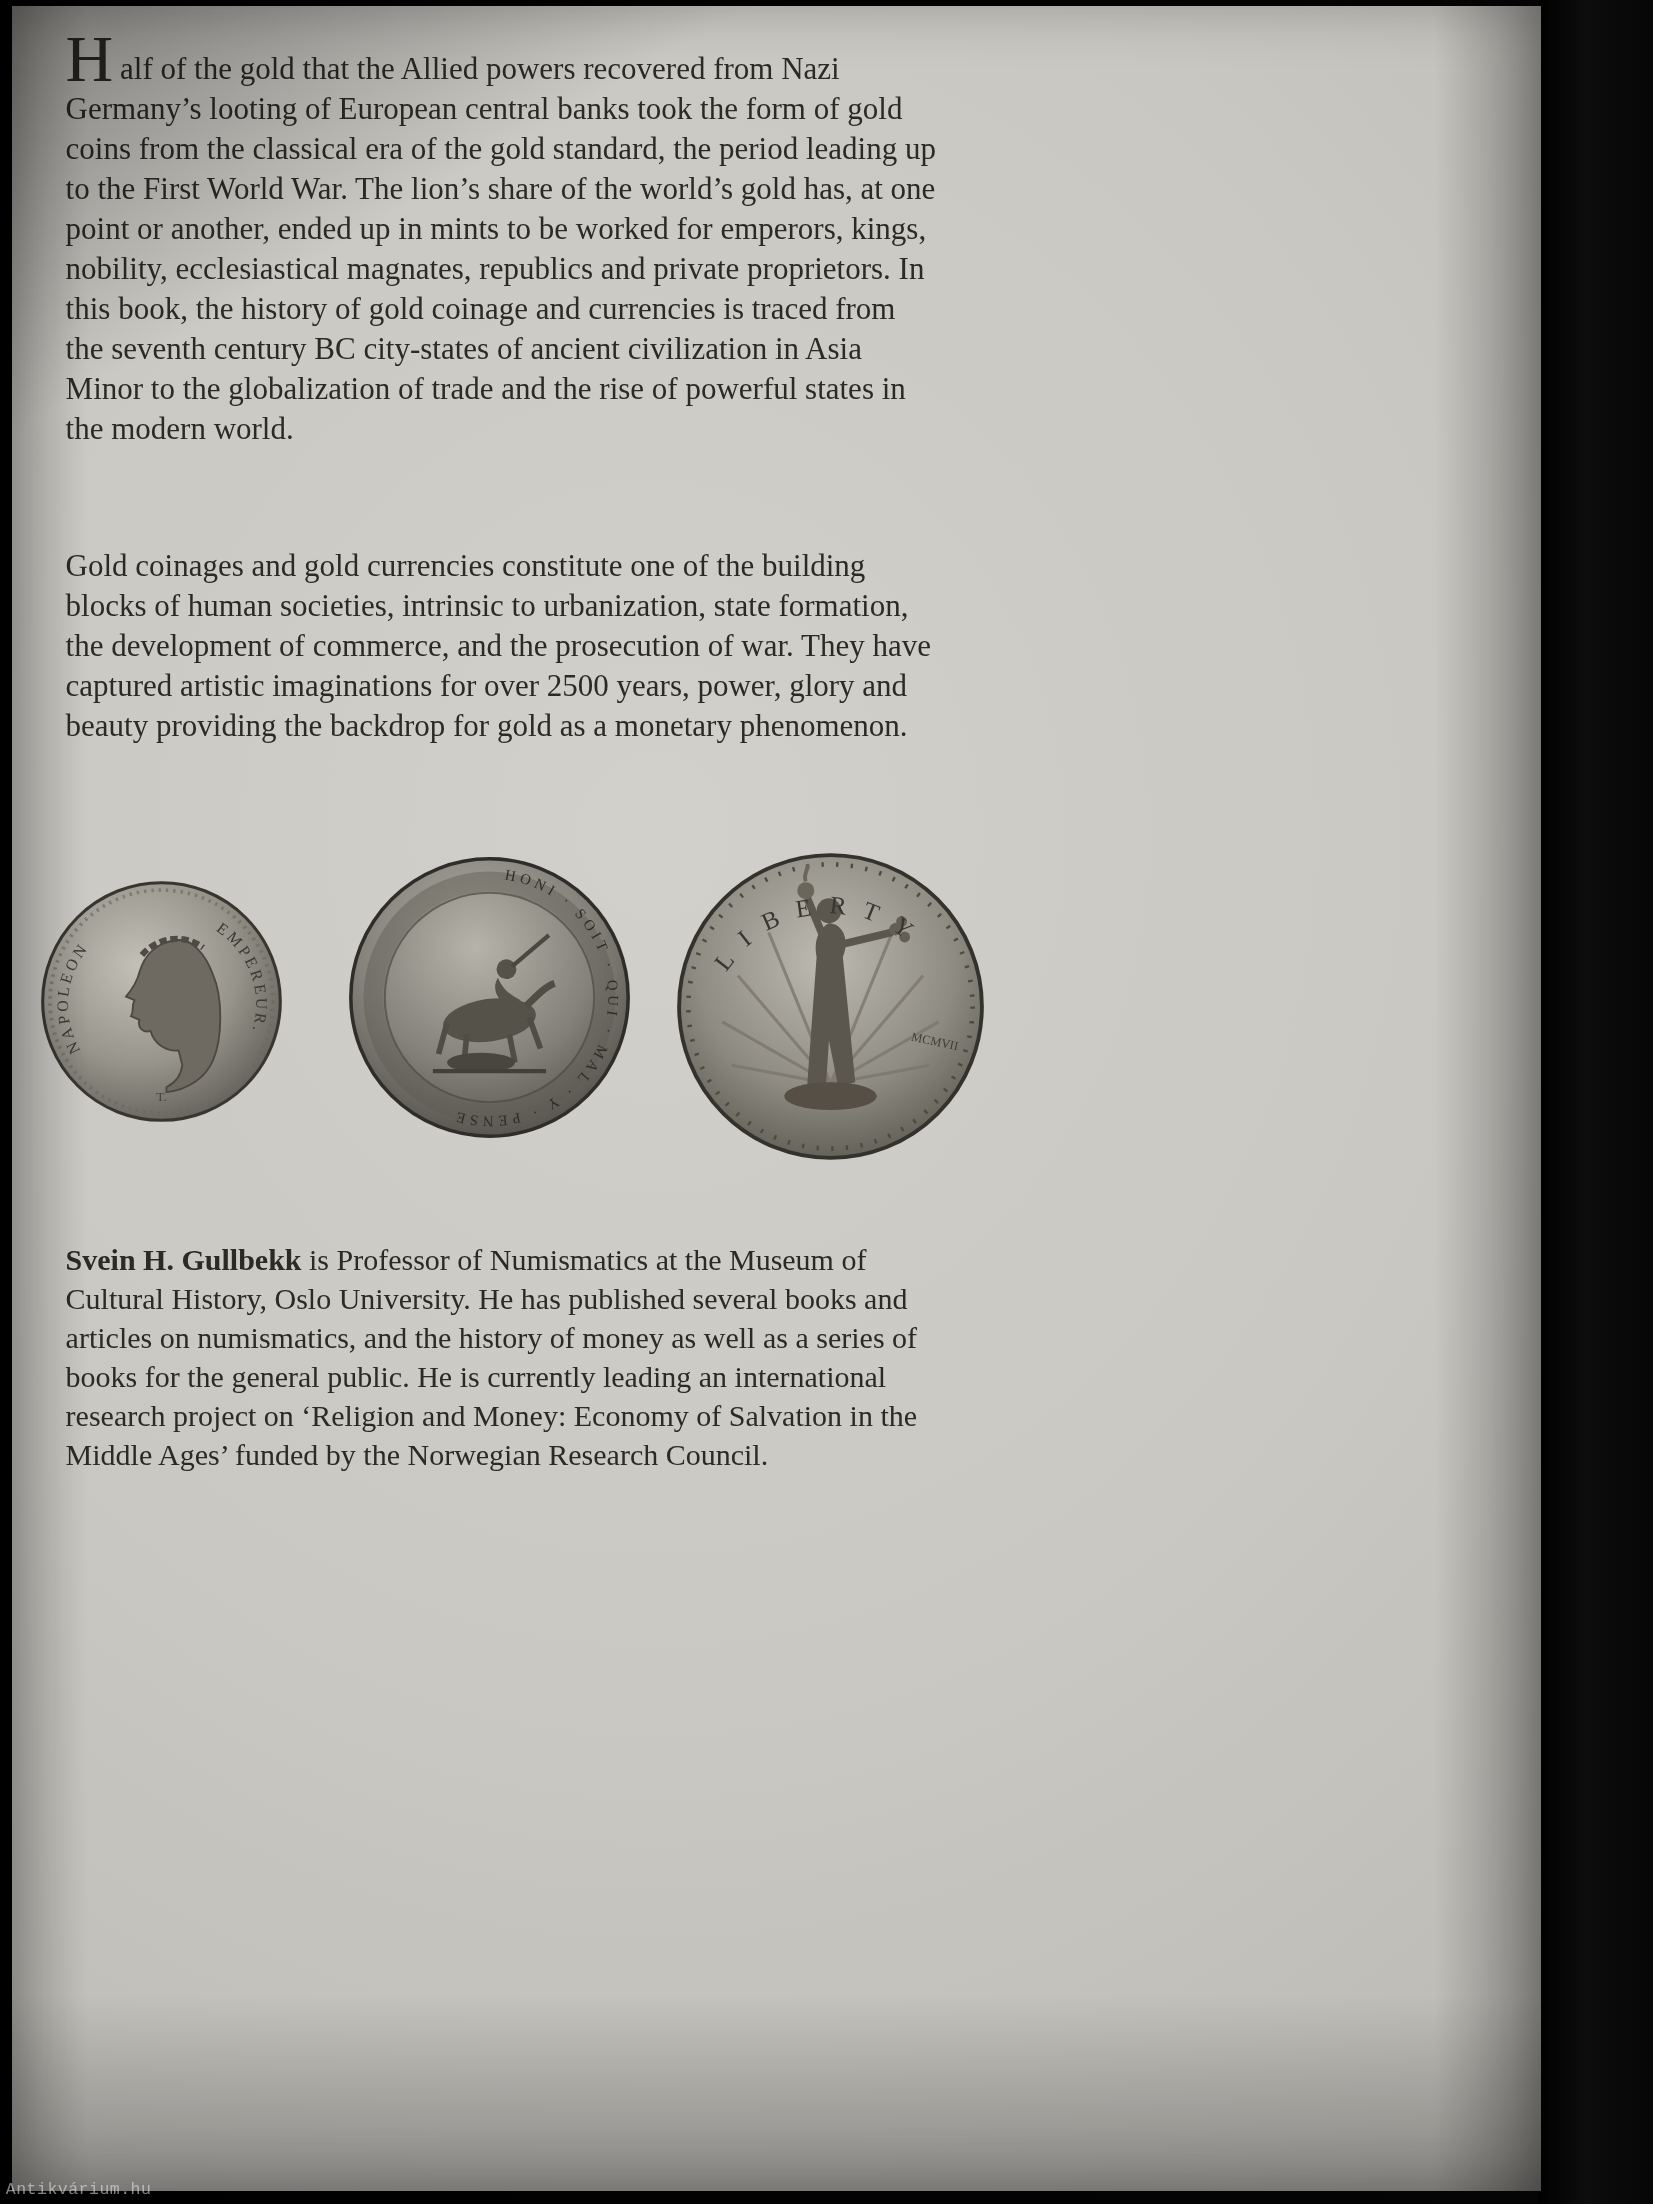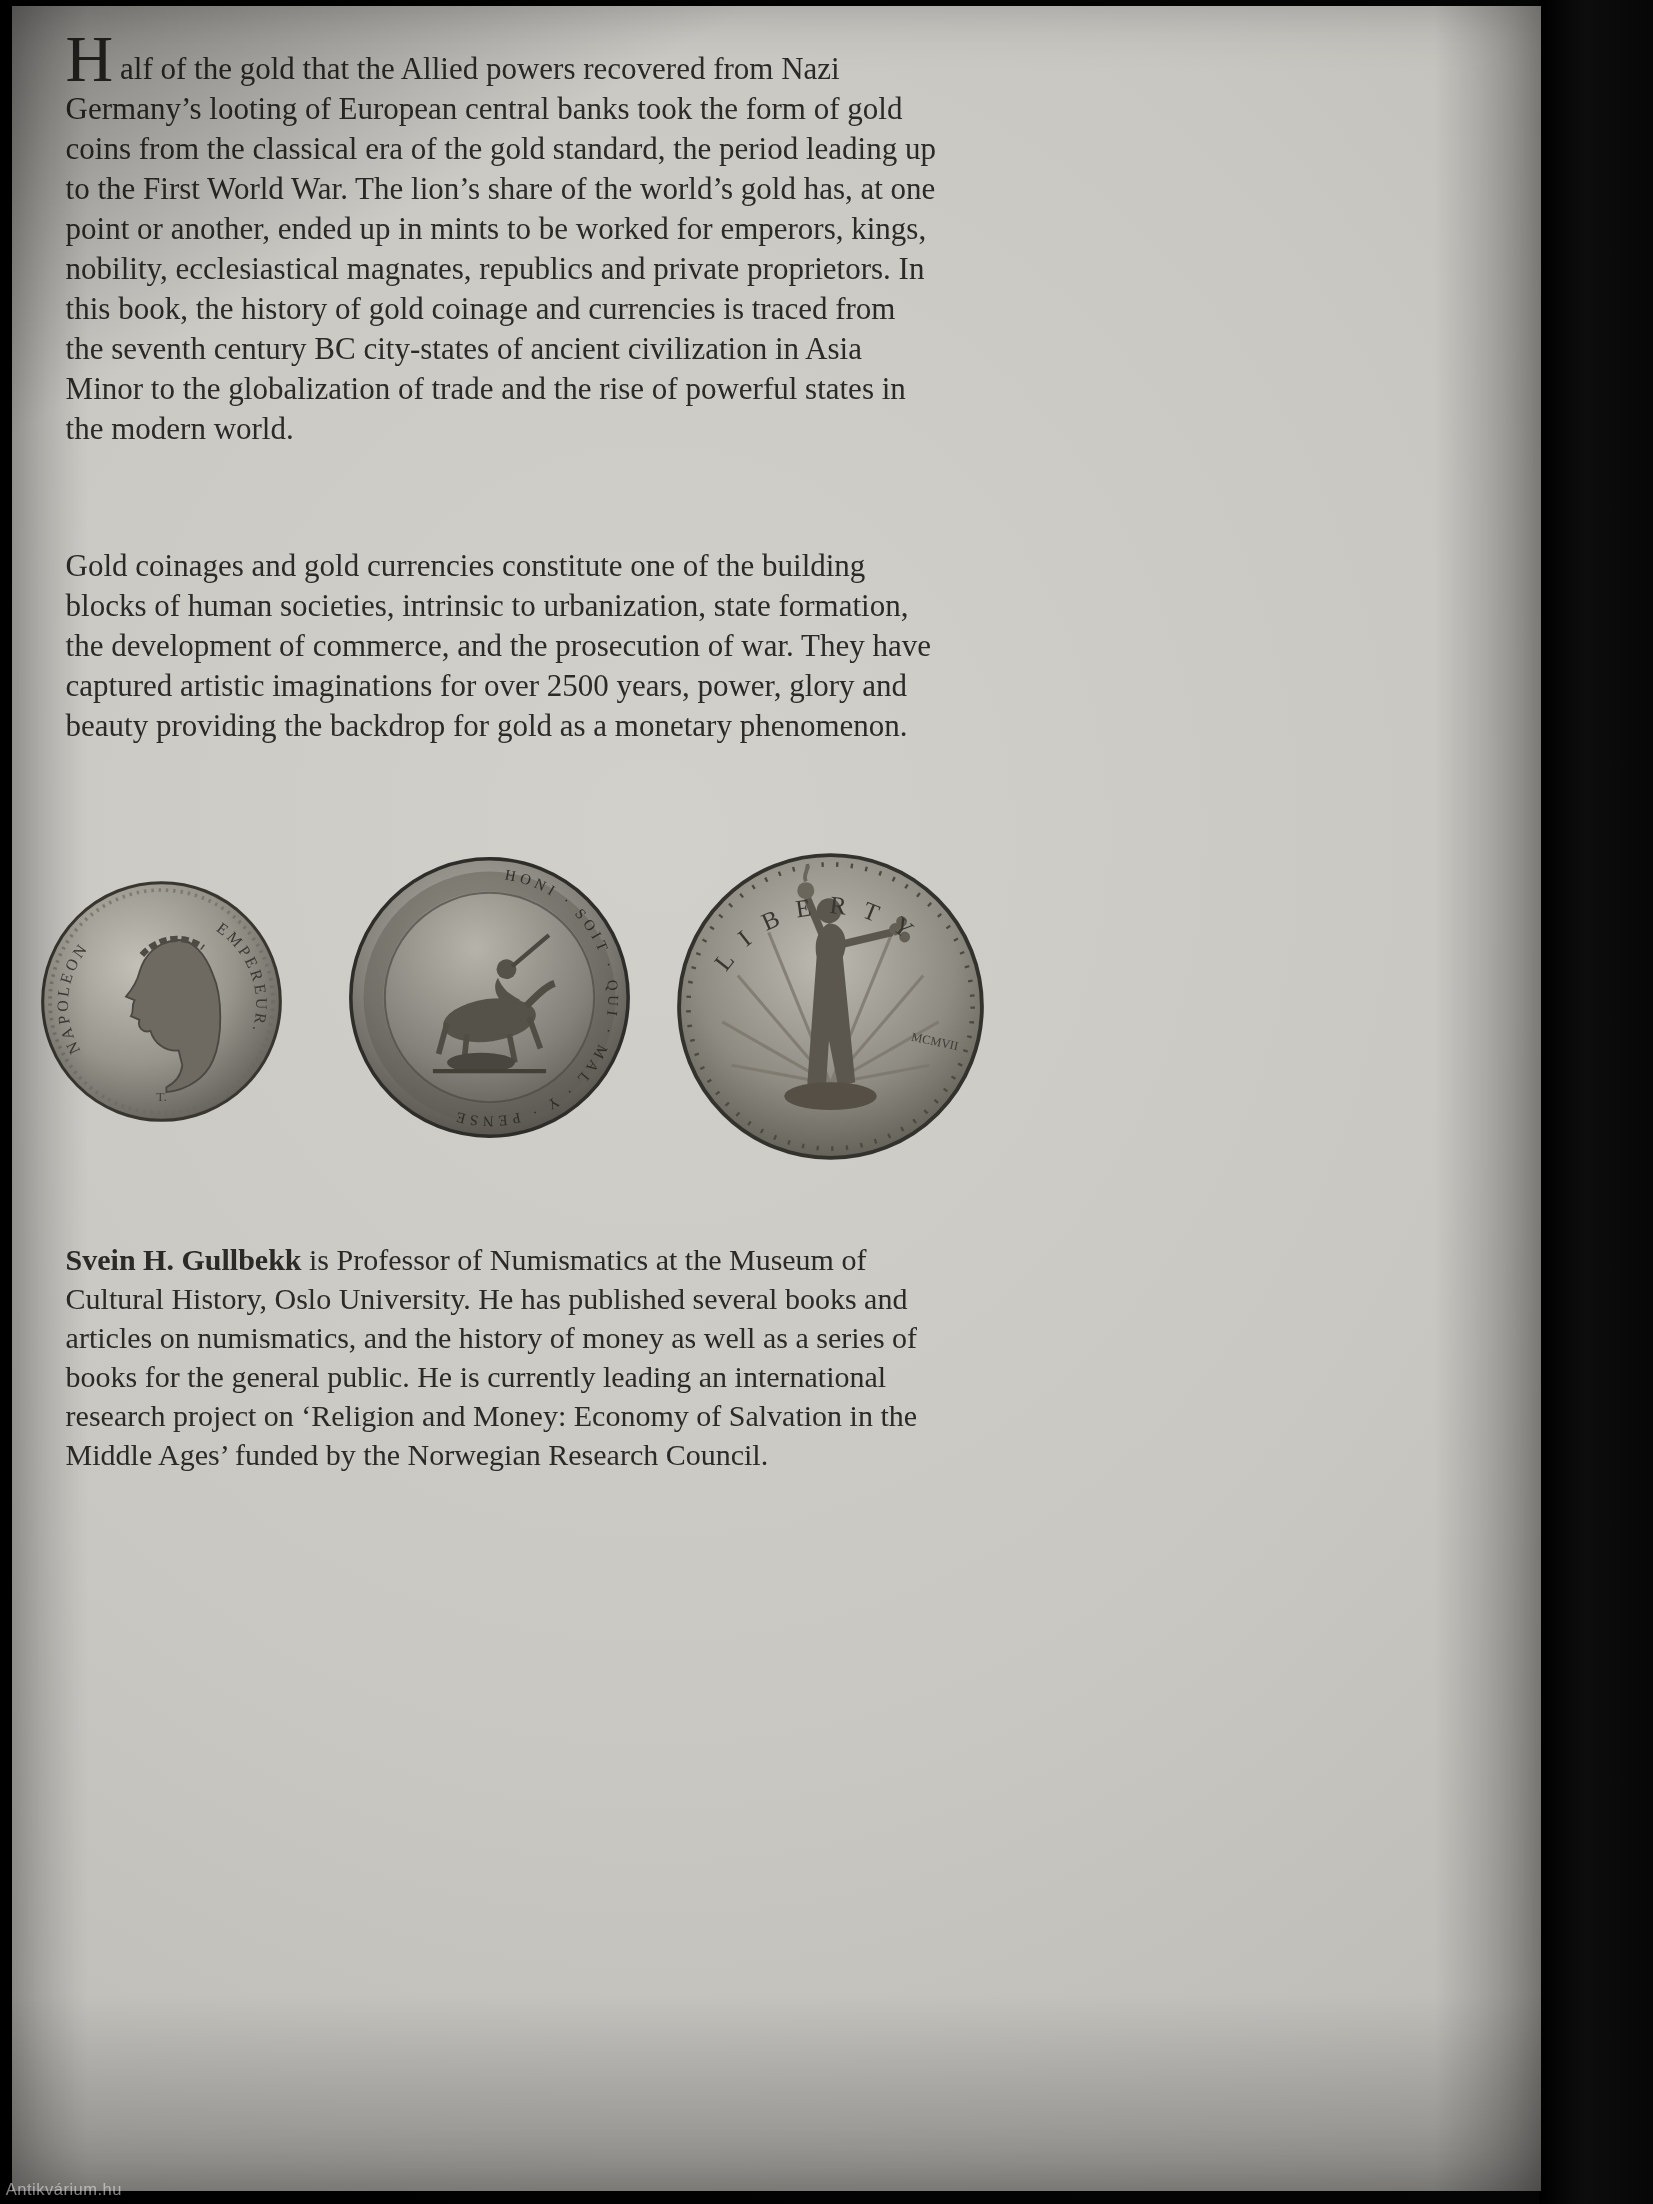--- a/index.html
+++ b/index.html
@@ -36,21 +36,21 @@
     font-size:66px;line-height:40px;letter-spacing:1px;
     font-weight:400;padding-right:5.8px;position:relative;top:1.9px;
   }
   .bold{font-weight:bold;}
   
   .coin{position:absolute;}
   .coin svg{display:block;}
   
   .watermark{
     position:absolute;left:5.8px;bottom:5.8px;z-index:5;
-    font-family:Liberation Sans, sans-serif;
+    font-family:Liberation Mono, monospace;
     font-size:16.5px;color:rgba(235,235,235,0.55);letter-spacing:0.5px;
   }
   .coin-legend{font-family:"Liberation Serif","DejaVu Serif",serif;}
 </style>
 </head>
 <body>
 
 <div class="backdrop"></div>
 <div class="right-spine"></div>
 

